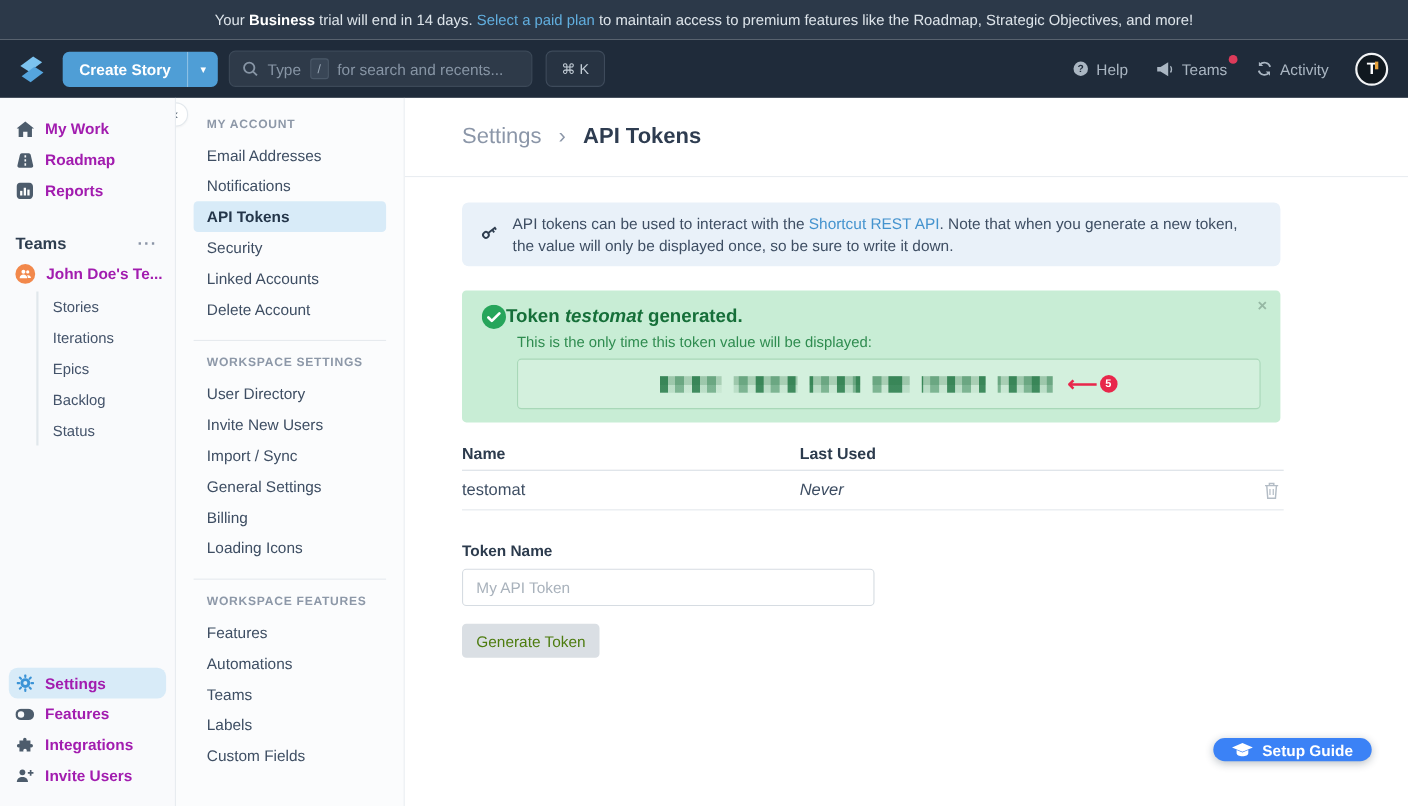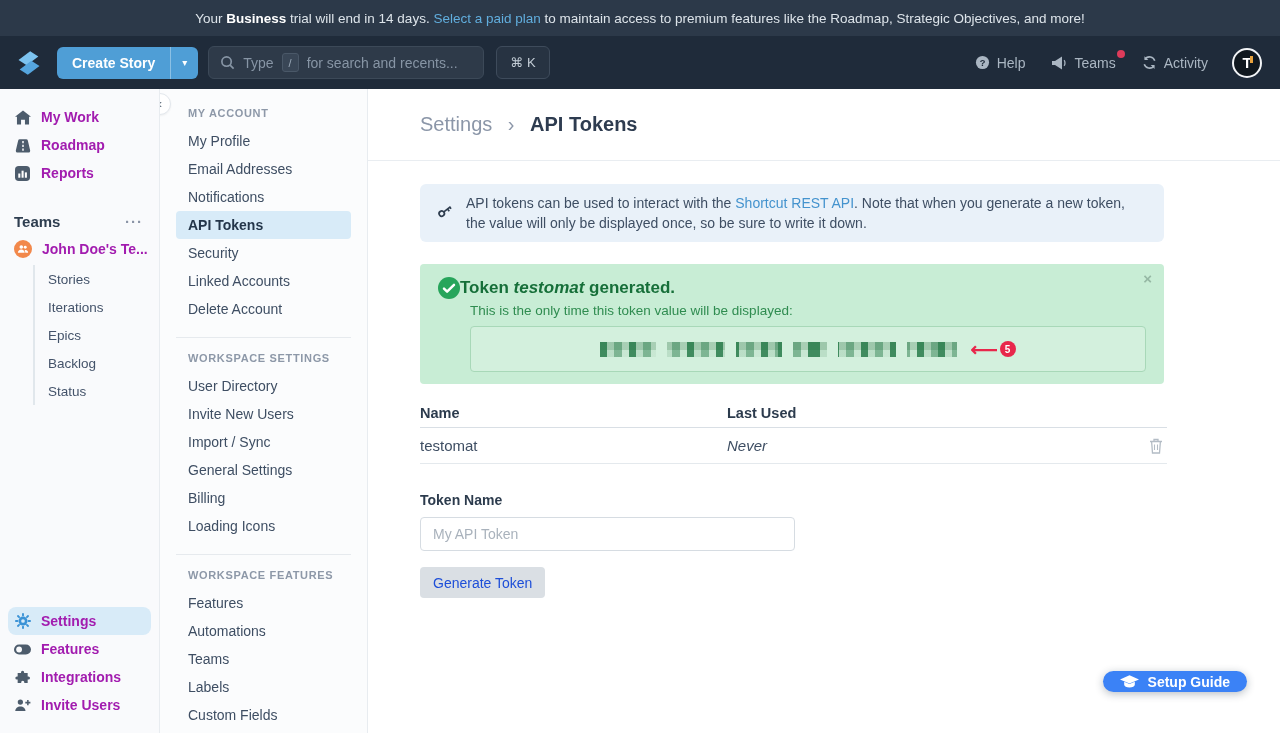--- a/index.html
+++ b/index.html
@@ -111,21 +111,21 @@
   .tt-col-name { width:307px; }
   .tt-row { display:flex; align-items:center; padding:9px 0; border-bottom:1px solid #e4e9ed;
     font-size:15px; color:#3e4e63; }
   .tt-last { font-style:italic; }
   .tt-trash { margin-left:auto; cursor:pointer; display:flex; padding-right:4px; }
 
   .form-label { margin-top:28px; font-size:14px; font-weight:700; color:#2c3b4d; }
   .token-input { margin-top:9px; width:375px; height:34px; border:1px solid #d6dce2; border-radius:4px;
     padding:0 12px; font-size:14px; font-family:"Liberation Sans", sans-serif; color:#2e3d4f; outline:none; }
   .token-input::placeholder { color:#a9b2bc; }
-  .gen-btn { margin-top:16px; height:31px; padding:0 13px; background:#dadfe4; color:#1d4ed8;
+  .gen-btn { margin-top:16px; height:31px; padding:0 13px; background:#dadfe4; color:#4d7c0f;
     border:none; border-radius:4px; font-size:14px; font-family:"Liberation Sans", sans-serif; cursor:pointer; }
 
   .setup-guide { position:absolute; right:33px; bottom:41px; height:21px; background:#3b82f6;
     border-radius:18px; display:flex; align-items:center; gap:9px; padding:0 17px; color:#fff;
     font-size:14px; font-weight:700; cursor:pointer; box-shadow:0 2px 8px rgba(20,40,60,.3); }
 </style>
 </head>
 <body>
 
 <div class="page">
@@ -300,21 +300,20 @@
             </svg>
         </span>
         <span>Invite Users</span>
       </div>
     </div>
 
     <div class="subnav">
       <div class="collapse-btn">‹</div>
 
       <div class="sec-title">MY ACCOUNT</div>
-      <div class="sec-item">My Profile</div>
       <div class="sec-item">Email Addresses</div>
       <div class="sec-item">Notifications</div>
       <div class="sec-item active">API Tokens</div>
       <div class="sec-item">Security</div>
       <div class="sec-item">Linked Accounts</div>
       <div class="sec-item">Delete Account</div>
 
       <hr class="sec-divider">
 
       <div class="sec-title">WORKSPACE SETTINGS</div>

